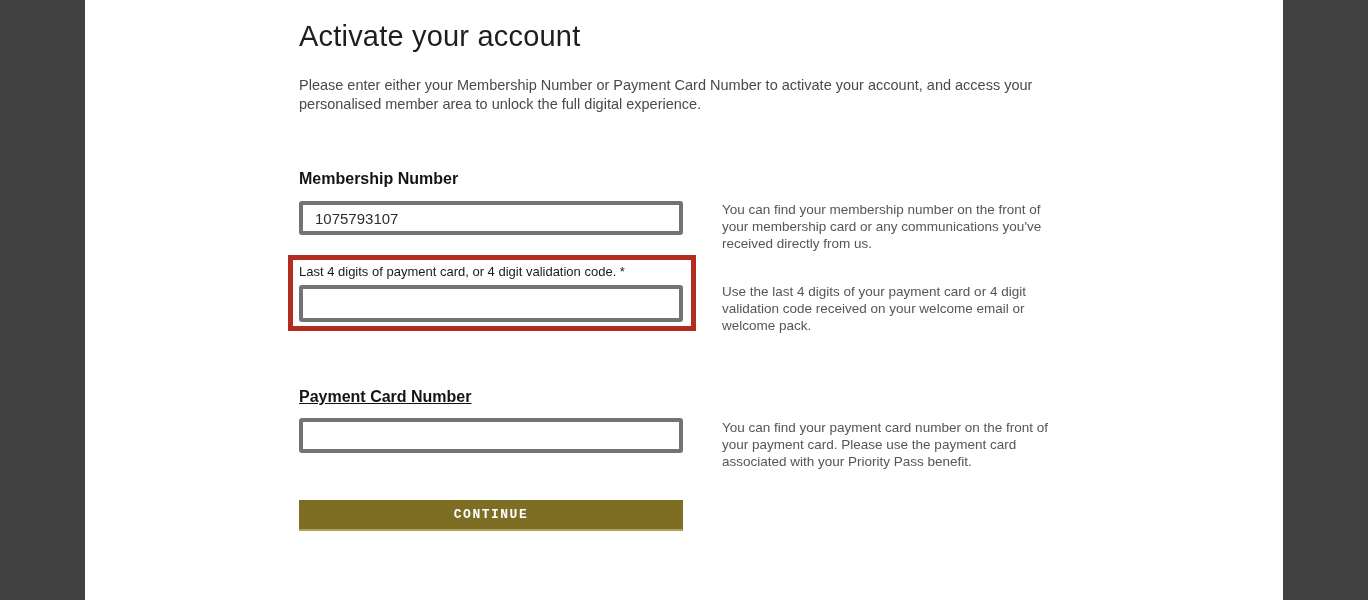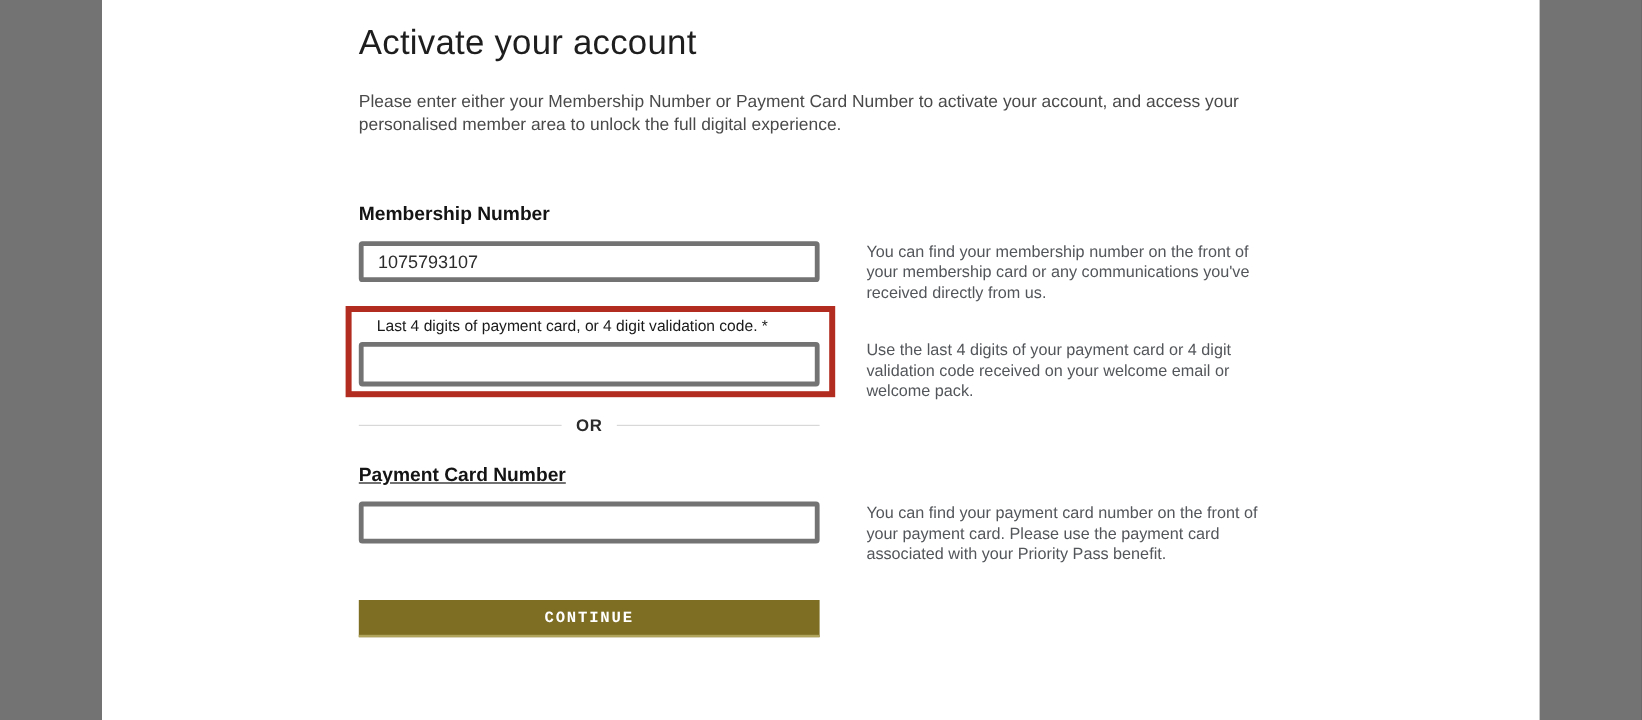--- a/index.html
+++ b/index.html
@@ -6,21 +6,21 @@
   html, body { width: 1368px; height: 600px; }
   body {
     background: #000000;
     font-family: "Liberation Sans", "DejaVu Sans", sans-serif;
     overflow: hidden;
   }
   .frame {
     position: relative;
     width: 1368px;
     height: 600px;
-    background: #737373;
+    background: #404040;
   }
   .page {
     position: absolute;
     left: 85px;
     top: 0;
     width: 1198px;
     height: 600px;
     background: #ffffff;
   }
   .page-title {
@@ -130,31 +130,26 @@
   <div class="page">
 
     <h1 class="page-title">Activate your account</h1>
 
     <p class="page-intro">Please enter either your Membership Number or Payment Card Number to activate your account, and access your personalised member area to unlock the full digital experience.</p>
 
     <label class="field-label-bold" style="top:170px;">Membership Number</label>
     <input class="text-input" style="top: 201px; height: 34px;" type="text" value="1075793107">
     <p class="helper-text" style="top:201px;">You can find your membership number on the front of your membership card or any communications you've received directly from us.</p>
 
-    <label class="field-label-plain" style="top:264px;margin-left:15px;">Last 4 digits of payment card, or 4 digit validation code. *</label>
+    <label class="field-label-plain" style="top:264px;">Last 4 digits of payment card, or 4 digit validation code. *</label>
     <input class="text-input" style="top: 285px; height: 37px;" type="text" value="">
     <p class="helper-text" style="top:283px;">Use the last 4 digits of your payment card or 4 digit validation code received on your welcome email or welcome pack.</p>
 
     <div class="highlight-box"></div>
 
-    <div class="or-divider">
-      <span class="or-line"></span>
-      <span class="or-text">OR</span>
-      <span class="or-line"></span>
-    </div>
 
     <label class="field-label-bold" style="top:388px;text-decoration:underline;">Payment Card Number</label>
     <input class="text-input" style="top: 418px; height: 35px;" type="text" value="">
     <p class="helper-text" style="top:419px;">You can find your payment card number on the front of your payment card. Please use the payment card associated with your Priority Pass benefit.</p>
 
     <button class="continue-button">CONTINUE</button>
 
   </div>
 </div>
 

